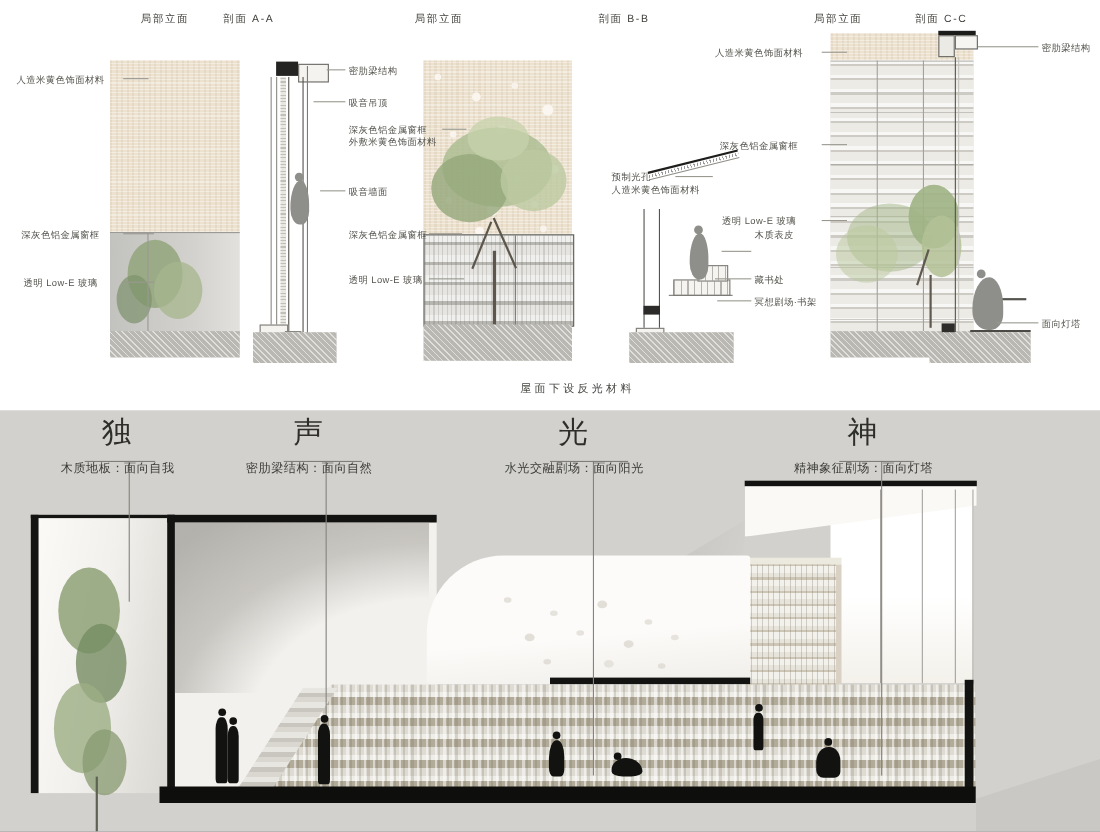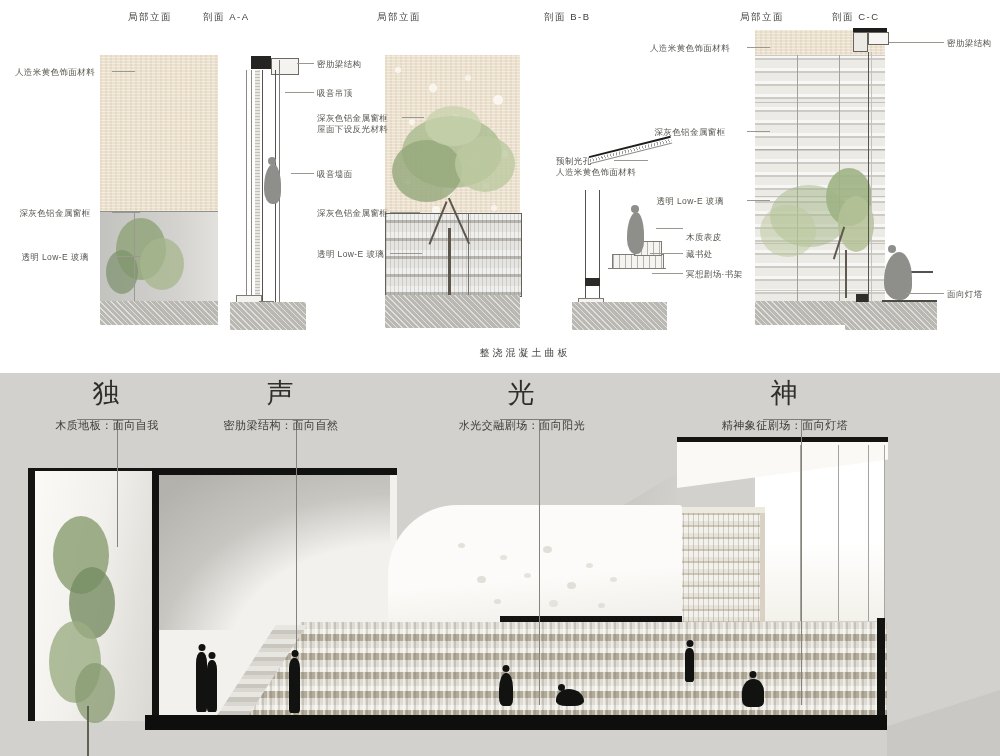--- a/index.html
+++ b/index.html
@@ -160,52 +160,52 @@
     <div class="lb r" style="left:0;top:208px">深灰色铝金属窗框</div>
     <div class="ld" style="left:112px;top:212px;width:28px"></div>
     <div class="lb r" style="left:0;top:252px">透明 Low-E 玻璃</div>
     <div class="ld" style="left:112px;top:256px;width:28px"></div>
 
     <div class="lb" style="left:317px;top:59px">密肋梁结构</div>
     <div class="ld" style="left:297px;top:63px;width:17px"></div>
     <div class="lb" style="left:317px;top:88px">吸音吊顶</div>
     <div class="ld" style="left:285px;top:92px;width:29px"></div>
     <div class="lb" style="left:317px;top:113px">深灰色铝金属窗框</div>
-    <div class="lb" style="left:317px;top:124px">屋面下设反光材料</div>
+    <div class="lb" style="left:317px;top:124px">外敷米黄色饰面材料</div>
     <div class="ld" style="left:402px;top:117px;width:22px"></div>
     <div class="lb" style="left:317px;top:169px">吸音墙面</div>
     <div class="ld" style="left:291px;top:173px;width:23px"></div>
     <div class="lb" style="left:317px;top:208px">深灰色铝金属窗框</div>
     <div class="ld" style="left:390px;top:212px;width:30px"></div>
     <div class="lb" style="left:317px;top:249px">透明 Low-E 玻璃</div>
     <div class="ld" style="left:390px;top:253px;width:32px"></div>
 
     <div class="lb" style="left:556px;top:156px">预制光孔</div>
     <div class="lb" style="left:556px;top:167px">人造米黄色饰面材料</div>
     <div class="ld" style="left:614px;top:160px;width:34px"></div>
-    <div class="lb" style="left:686px;top:232px">木质表皮</div>
+    <div class="lb" style="left:686px;top:208px">木质表皮</div>
     <div class="ld" style="left:656px;top:228px;width:27px"></div>
     <div class="lb" style="left:686px;top:249px">藏书处</div>
     <div class="ld" style="left:650px;top:253px;width:33px"></div>
     <div class="lb" style="left:686px;top:269px">冥想剧场·书架</div>
     <div class="ld" style="left:652px;top:273px;width:31px"></div>
 
     <div class="lb r" style="left:635px;top:43px">人造米黄色饰面材料</div>
     <div class="ld" style="left:747px;top:47px;width:23px"></div>
     <div class="lb r" style="left:635px;top:127px">深灰色铝金属窗框</div>
     <div class="ld" style="left:747px;top:131px;width:23px"></div>
     <div class="lb r" style="left:635px;top:196px">透明 Low-E 玻璃</div>
     <div class="ld" style="left:747px;top:200px;width:23px"></div>
 
     <div class="lb" style="left:947px;top:38px">密肋梁结构</div>
     <div class="ld" style="left:889px;top:42px;width:55px"></div>
     <div class="lb" style="left:947px;top:289px">面向灯塔</div>
     <div class="ld" style="left:906px;top:293px;width:38px"></div>
 
-    <div class="abs" style="left:440px;top:346px;width:170px;text-align:center;font-size:10px;color:#474742;letter-spacing:3px">整浇混凝土曲板</div>
+    <div class="abs" style="left:440px;top:346px;width:170px;text-align:center;font-size:10px;color:#474742;letter-spacing:3px">屋面下设反光材料</div>
   </div>
 
   <div id="render">
 
     <div class="thead" style="left:37px;top:2px;width:140px">
       <div class="tchar">独</div>
       <div class="tsub">木质地板：面向自我</div>
     </div>
     <div class="thead" style="left:211px;top:2px;width:140px">
       <div class="tchar">声</div>

